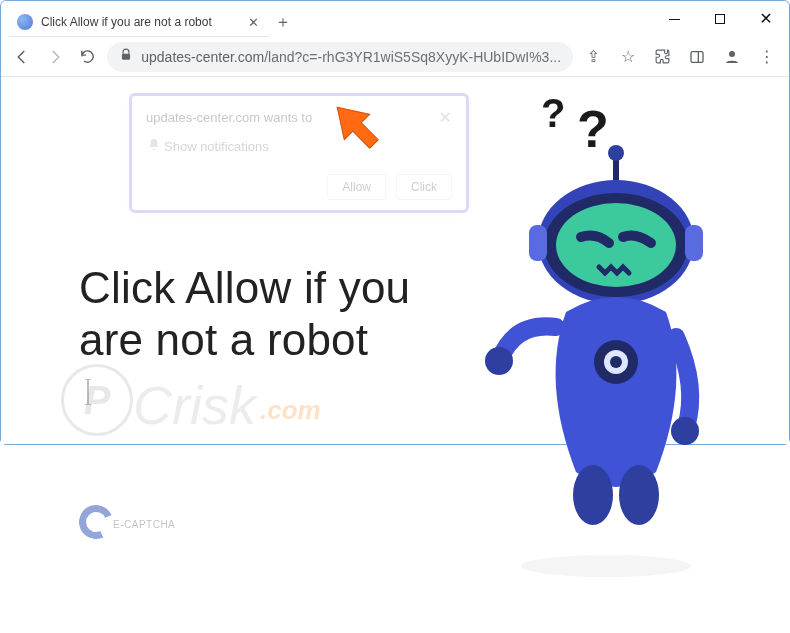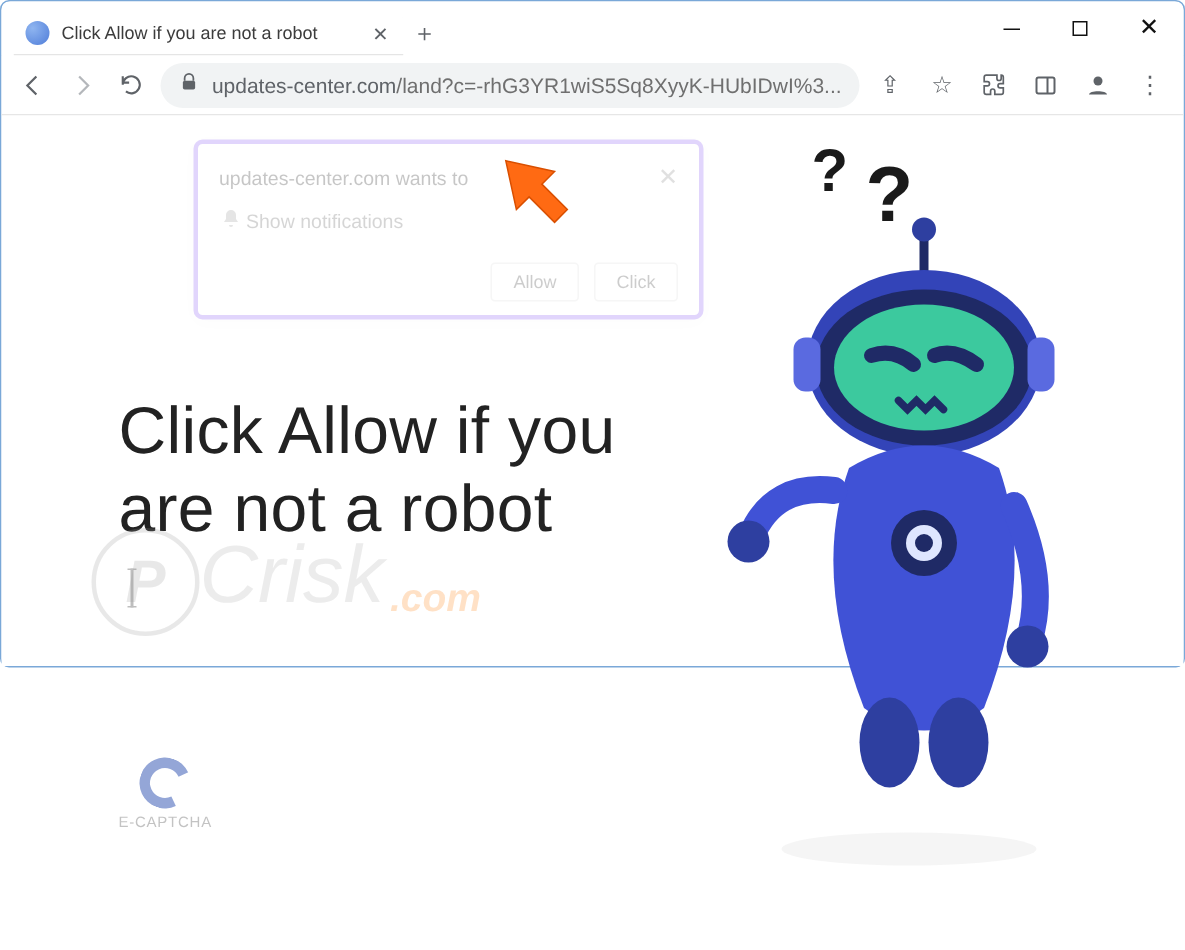--- a/index.html
+++ b/index.html
@@ -75,29 +75,29 @@
     letter-spacing: 0.2px;
   }
 
   
   .arrow-annot { position: absolute; left: 326px; top: 20px; }
 
   
   .robot-wrap { position: absolute; left: 480px; top: 10px; }
 
   
-  .ecap { position: absolute; left: 78px; top: 428px; display: flex; flex-direction: column; align-items: center; opacity: 0.5; }
+  .ecap { position: absolute; left: 78px; top: 428px; display: flex; flex-direction: row; align-items: center; opacity: 0.5; }
   .ecap-c {
     width: 34px; height: 34px; border: 7px solid #2b4fb0; border-radius: 50%;
     border-right-color: transparent; transform: rotate(20deg);
   }
   .ecap-txt { font-size: 10px; color: #888; margin-top: 4px; letter-spacing: 0.5px; }
 
   
-  .watermark { position: absolute; bottom: 20px; left: 60px; opacity: 0.22; display: flex; align-items: flex-start; font-family: Arial, sans-serif; }
+  .watermark { position: absolute; bottom: 8px; left: 60px; opacity: 0.22; display: flex; align-items: flex-end; font-family: Arial, sans-serif; }
   .wm-p-circ {
     width: 72px; height: 72px; border: 3px solid #9a9a9a; border-radius: 50%;
     display: flex; align-items: center; justify-content: center; font-style: italic;
     font-size: 40px; color: #9a9a9a; font-weight: bold;
   }
   .wm-text { font-size: 54px; font-style: italic; color: #aaa; font-weight: 400; letter-spacing: 0px; }
   .wm-com  { color: #ff7a00; font-size: 26px; font-style: italic; font-weight: 600; margin-left: 4px; align-self: flex-end; padding-bottom: 10px; }
 
   .text-cursor { position: absolute; left: 86px; top: 302px; width: 2px; height: 26px; background: #000; opacity: 0.25; }
   .text-cursor::before, .text-cursor::after { content: ""; position: absolute; left: -2px; width: 6px; height: 1px; background: #000; }

